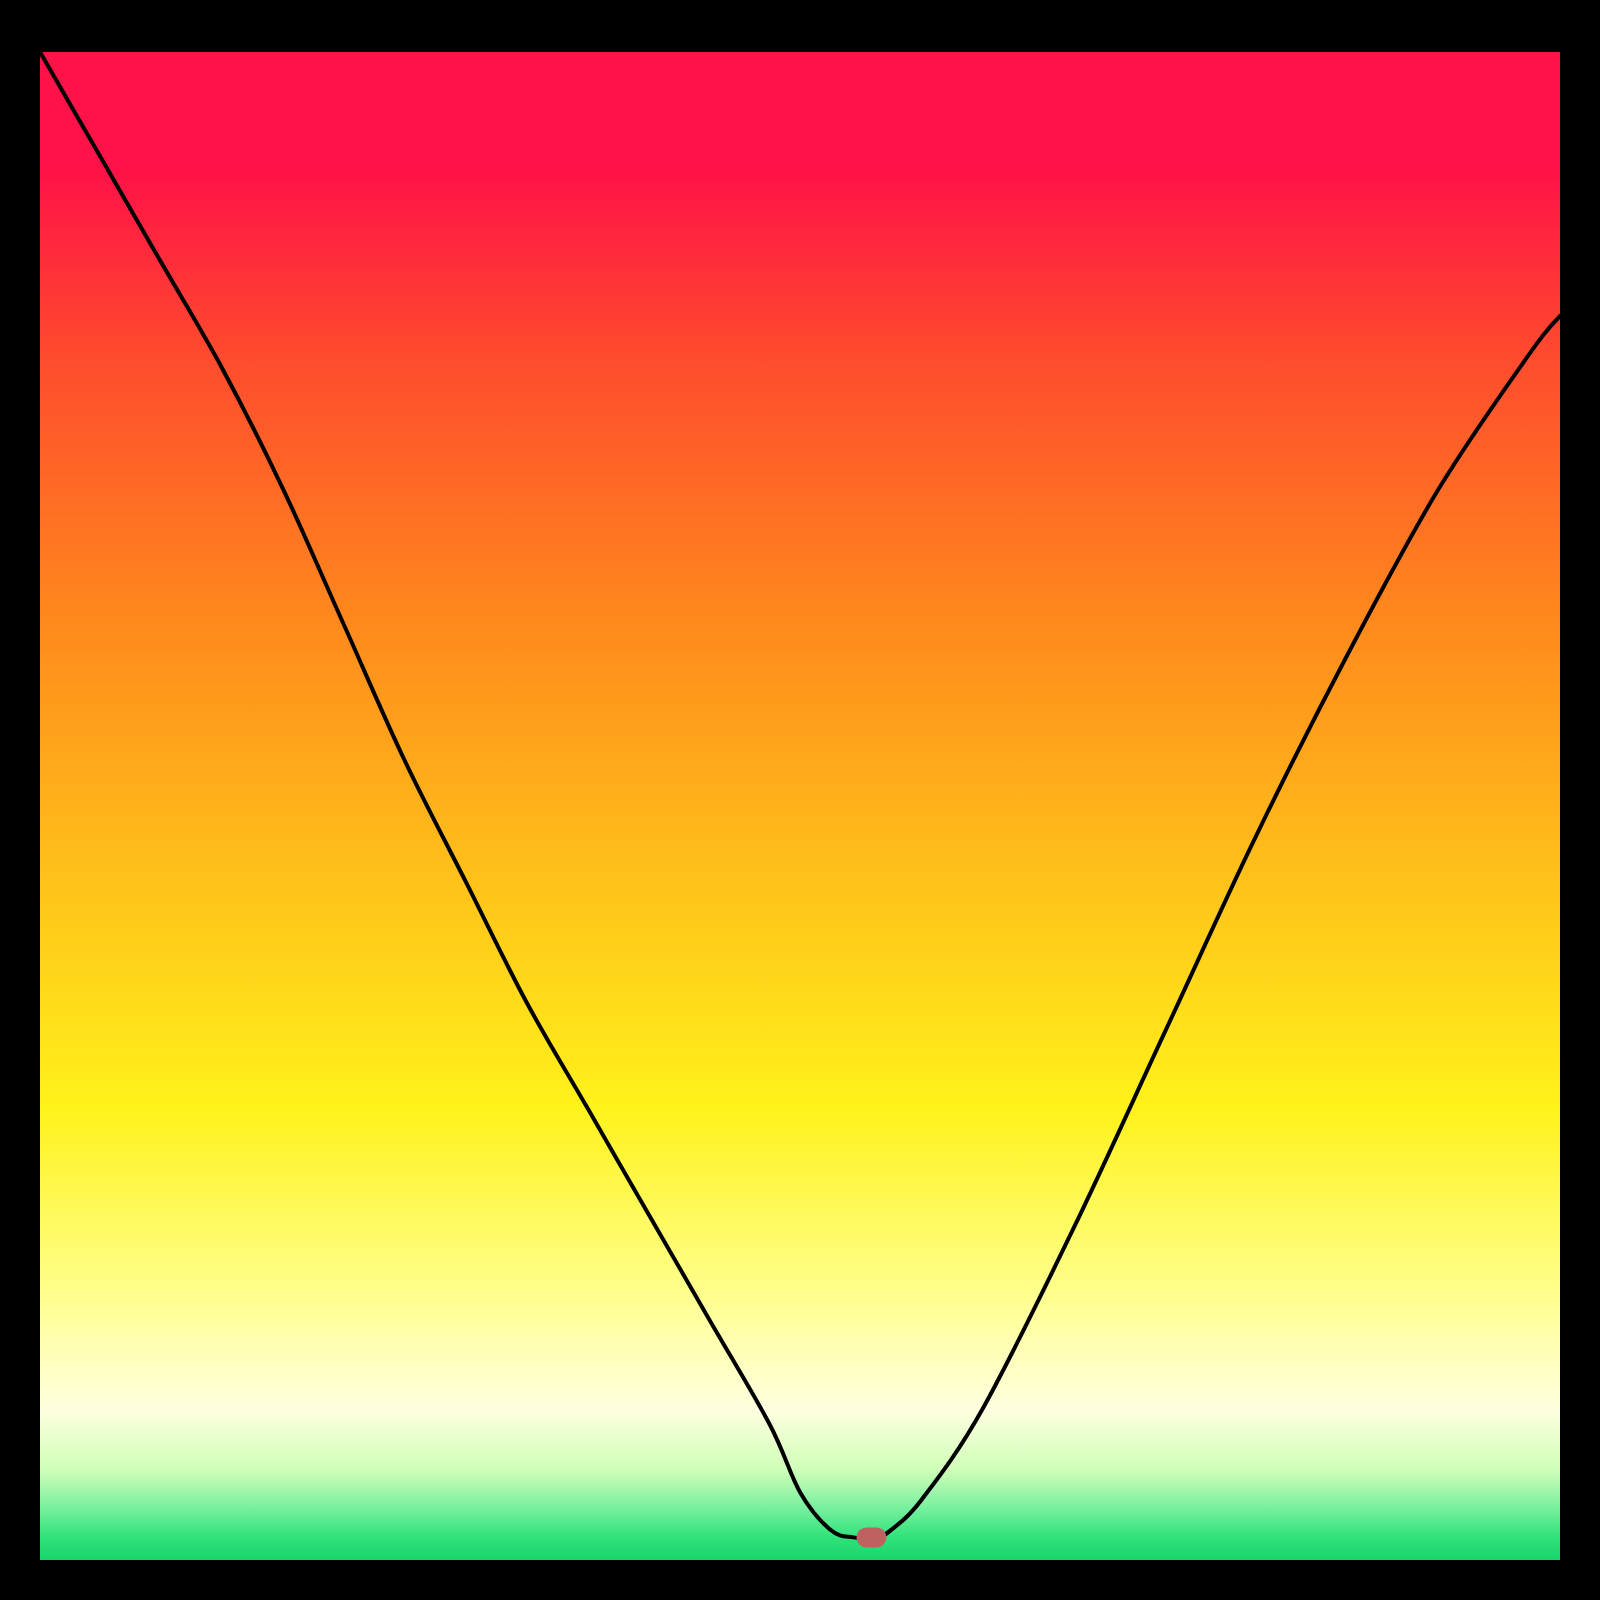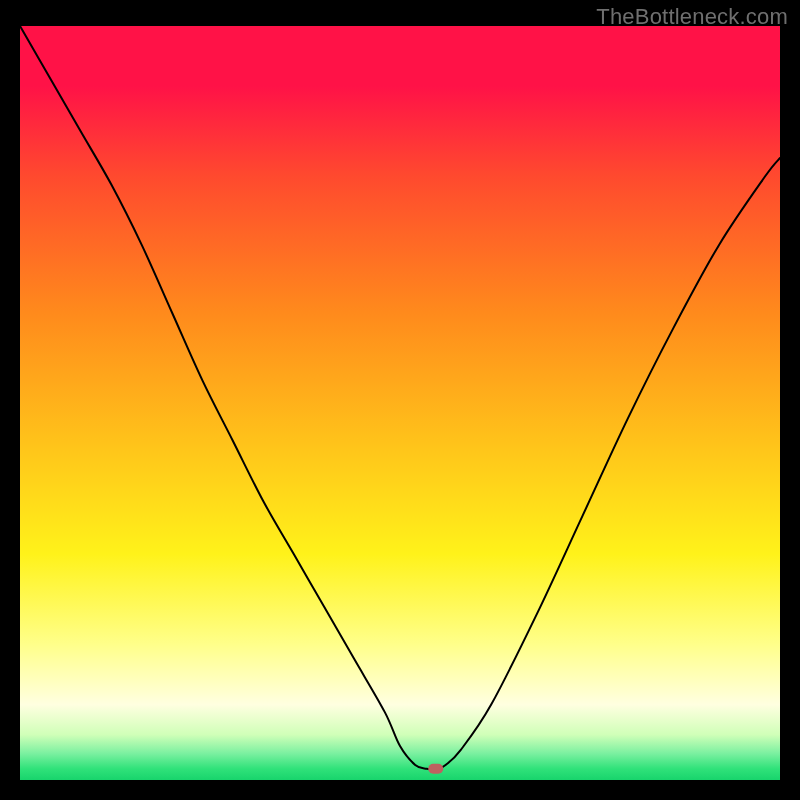--- a/index.html
+++ b/index.html
@@ -38,21 +38,20 @@
   }
   svg {
     display: block;
   }
 </style>
 </head>
 <body>
 
 <div class="frame">
 
-  <div class="watermark">TheBottleneck.com</div>
 
   <div class="plot">
     <svg id="plot-svg" xmlns="http://www.w3.org/2000/svg" width="760" height="754" viewBox="0 0 760 754">
         <defs>
           <linearGradient id="bg-grad" x1="0" y1="0" x2="0" y2="1">
             <stop offset="0%" stop-color="#ff1247"></stop>
             <stop offset="8%" stop-color="#ff1247"></stop>
             <stop offset="20%" stop-color="#ff4a2e"></stop>
             <stop offset="38%" stop-color="#ff8a1c"></stop>
             <stop offset="55.00000000000001%" stop-color="#ffc21a"></stop>

